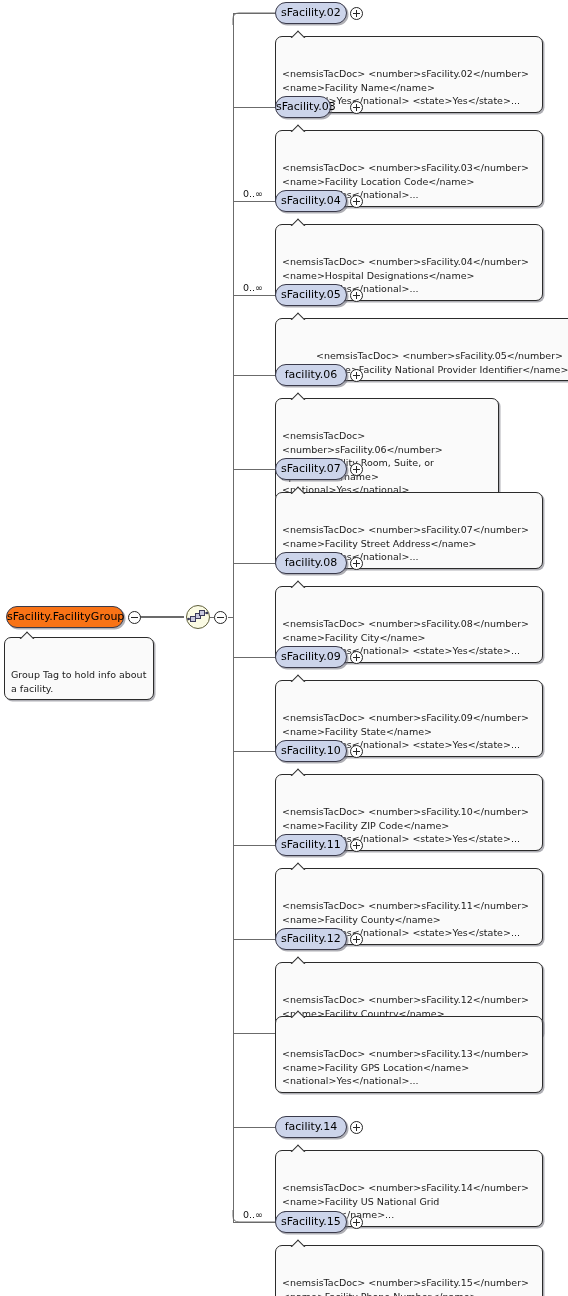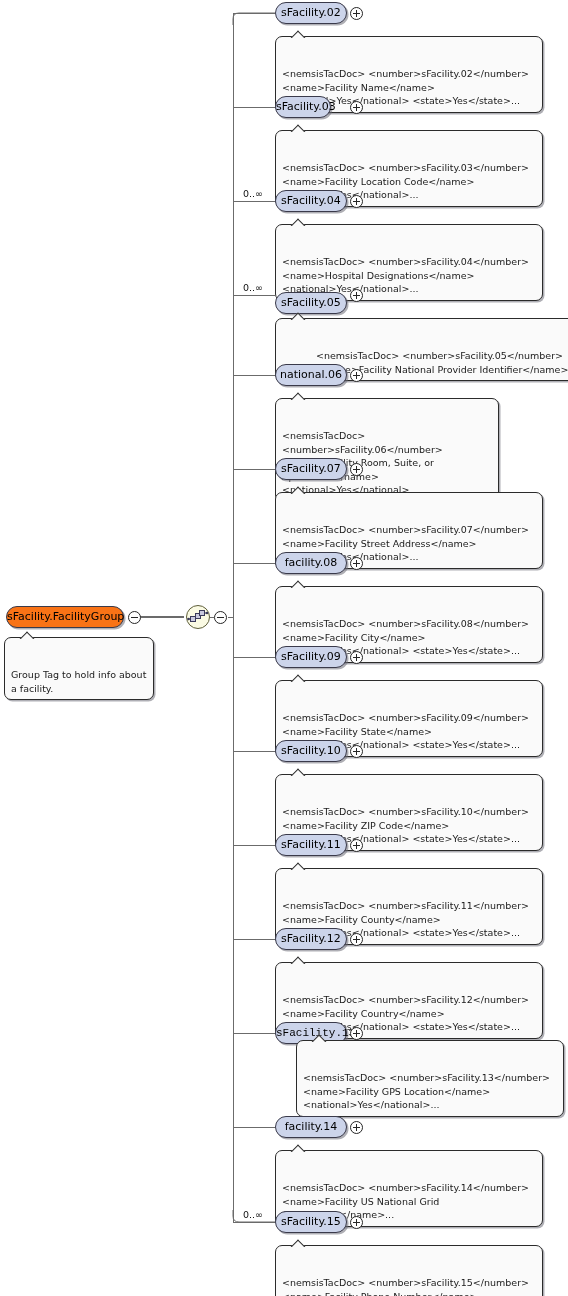--- a/index.html
+++ b/index.html
@@ -217,33 +217,33 @@
   </div>
   <div class="toggle plus" style="left:350px; top:195px;"></div>
   <div class="occ" style="left:243px; top:188px;">0..∞</div>
   <div class="anno" style="left:275px; top:224px; width:268px;">
     <span class="tip"><i></i></span>
     <span>&lt;nemsisTacDoc&gt; &lt;number&gt;sFacility.04&lt;/number&gt;
 &lt;name&gt;Hospital Designations&lt;/name&gt;
 &lt;national&gt;Yes&lt;/national&gt;...</span>
   </div>
 
-  <div class="node" style="left:275px; top:284px; width:72px;margin-top:8px;">
+  <div class="node" style="left:275px; top:284px; width:72px;">
     <span>sFacility.05</span>
   </div>
   <div class="toggle plus" style="left:350px; top:289px;"></div>
   <div class="occ" style="left:243px; top:282px;">0..∞</div>
   <div class="anno" style="left:275px; top:318px; width:323px;padding-left:40px;">
     <span class="tip"><i></i></span>
     <span>&lt;nemsisTacDoc&gt; &lt;number&gt;sFacility.05&lt;/number&gt;
 &lt;name&gt;Facility National Provider Identifier&lt;/name&gt;...</span>
   </div>
 
   <div class="node" style="left:275px; top:364px; width:72px;">
-    <span>national.06</span>
+    <span>facility.06</span>
   </div>
   <div class="toggle plus" style="left:350px; top:369px;"></div>
   <div class="occ" style="left:240px; top:364px;"></div>
   <div class="anno" style="left:275px; top:398px; width:224px;">
     <span class="tip"><i></i></span>
     <span>&lt;nemsisTacDoc&gt; &lt;number&gt;sFacility.06&lt;/number&gt;
 &lt;name&gt;Facility Room, Suite, or Apartment&lt;/name&gt;
 &lt;national&gt;Yes&lt;/national&gt;...</span>
   </div>
 
@@ -317,21 +317,21 @@
     <span>&lt;nemsisTacDoc&gt; &lt;number&gt;sFacility.12&lt;/number&gt;
 &lt;name&gt;Facility Country&lt;/name&gt;
 &lt;national&gt;Yes&lt;/national&gt; &lt;state&gt;Yes&lt;/state&gt;...</span>
   </div>
 
   <div class="node" style="left:275px; top:1022px; width:72px;font-family:Liberation Mono, monospace;">
     <span>sFacility.13</span>
   </div>
   <div class="toggle plus" style="left:350px; top:1027px;"></div>
   <div class="occ" style="left:240px; top:1022px;"></div>
-  <div class="anno" style="left:275px; top:1040px; width:268px;margin-left:21px;">
+  <div class="anno" style="left:275px; top:1016px; width:268px;">
     <span class="tip"><i></i></span>
     <span>&lt;nemsisTacDoc&gt; &lt;number&gt;sFacility.13&lt;/number&gt;
 &lt;name&gt;Facility GPS Location&lt;/name&gt;
 &lt;national&gt;Yes&lt;/national&gt;...</span>
   </div>
 
   <div class="node" style="left:275px; top:1116px; width:72px;">
     <span>facility.14</span>
   </div>
   <div class="toggle plus" style="left:350px; top:1121px;"></div>

